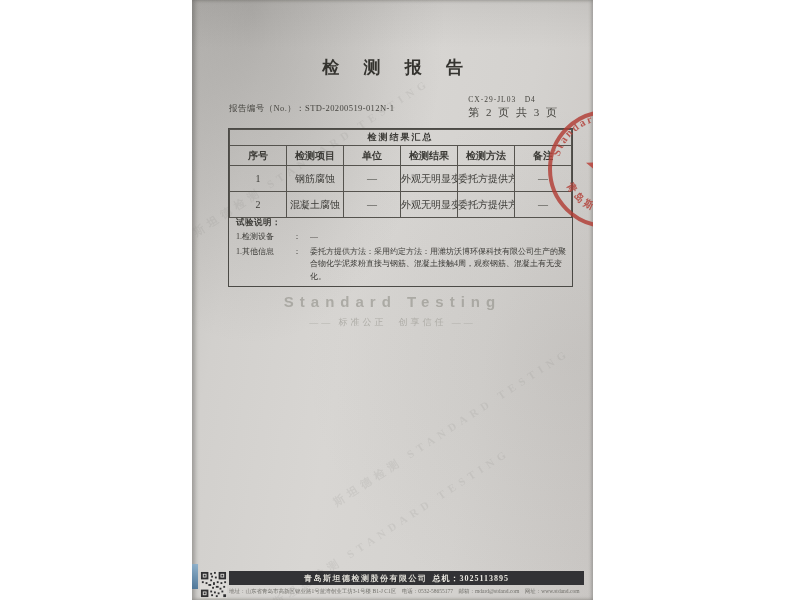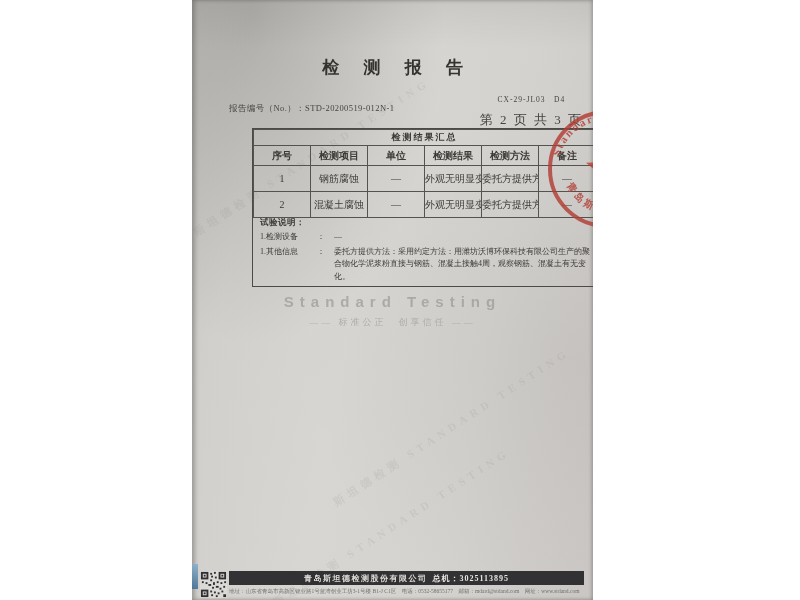--- a/index.html
+++ b/index.html
@@ -26,29 +26,29 @@
 
   
   .doc-title{
     position:absolute;top:56px;left:0;width:100%;text-align:center;
     font-size:17px;font-weight:bold;letter-spacing:10px;text-indent:10px;color:#34332f;
   }
   .meta-left{
     position:absolute;left:37px;top:103px;font-size:8.5px;color:#45443f;letter-spacing:.4px;white-space:nowrap;
   }
   .meta-right{
-    position:absolute;right:10px;top:95px;text-align:center;color:#45443f;
+    position:absolute;right:34px;top:95px;color:#45443f;
   }
   .meta-right .code{font-size:7.5px;letter-spacing:1px;white-space:nowrap;}
-  .meta-right .pageinfo{font-size:13px;letter-spacing:2px;margin-top:6px;white-space:nowrap;}
+  .meta-right .pageinfo{font-size:11px;letter-spacing:2px;margin-top:0;white-space:nowrap;}
 
   
   .result-box{
     position:absolute;left:36px;top:128px;width:345px;height:159px;
-    border:1.5px solid #4b4a46;box-sizing:border-box;margin-left:24px;
+    border:1.5px solid #4b4a46;box-sizing:border-box;
   }
   table.result{border-collapse:collapse;table-layout:fixed;width:100%;color:#3b3a36;}
   table.result td{border:1px solid #55534e;text-align:center;padding:0;font-size:10px;overflow:hidden;white-space:nowrap;}
   tr.cap td{height:15px;font-weight:bold;font-size:9px;letter-spacing:2px;}
   tr.hdr td{height:19px;font-weight:bold;}
   tr.row td{height:25px;}
   .c0{width:27px}.c1{width:75px}.c2{width:43px}.c3{width:70px}.c4{width:82px}.c5{width:45px}
 
   .notes{
     position:absolute;left:7px;top:87px;right:0;

